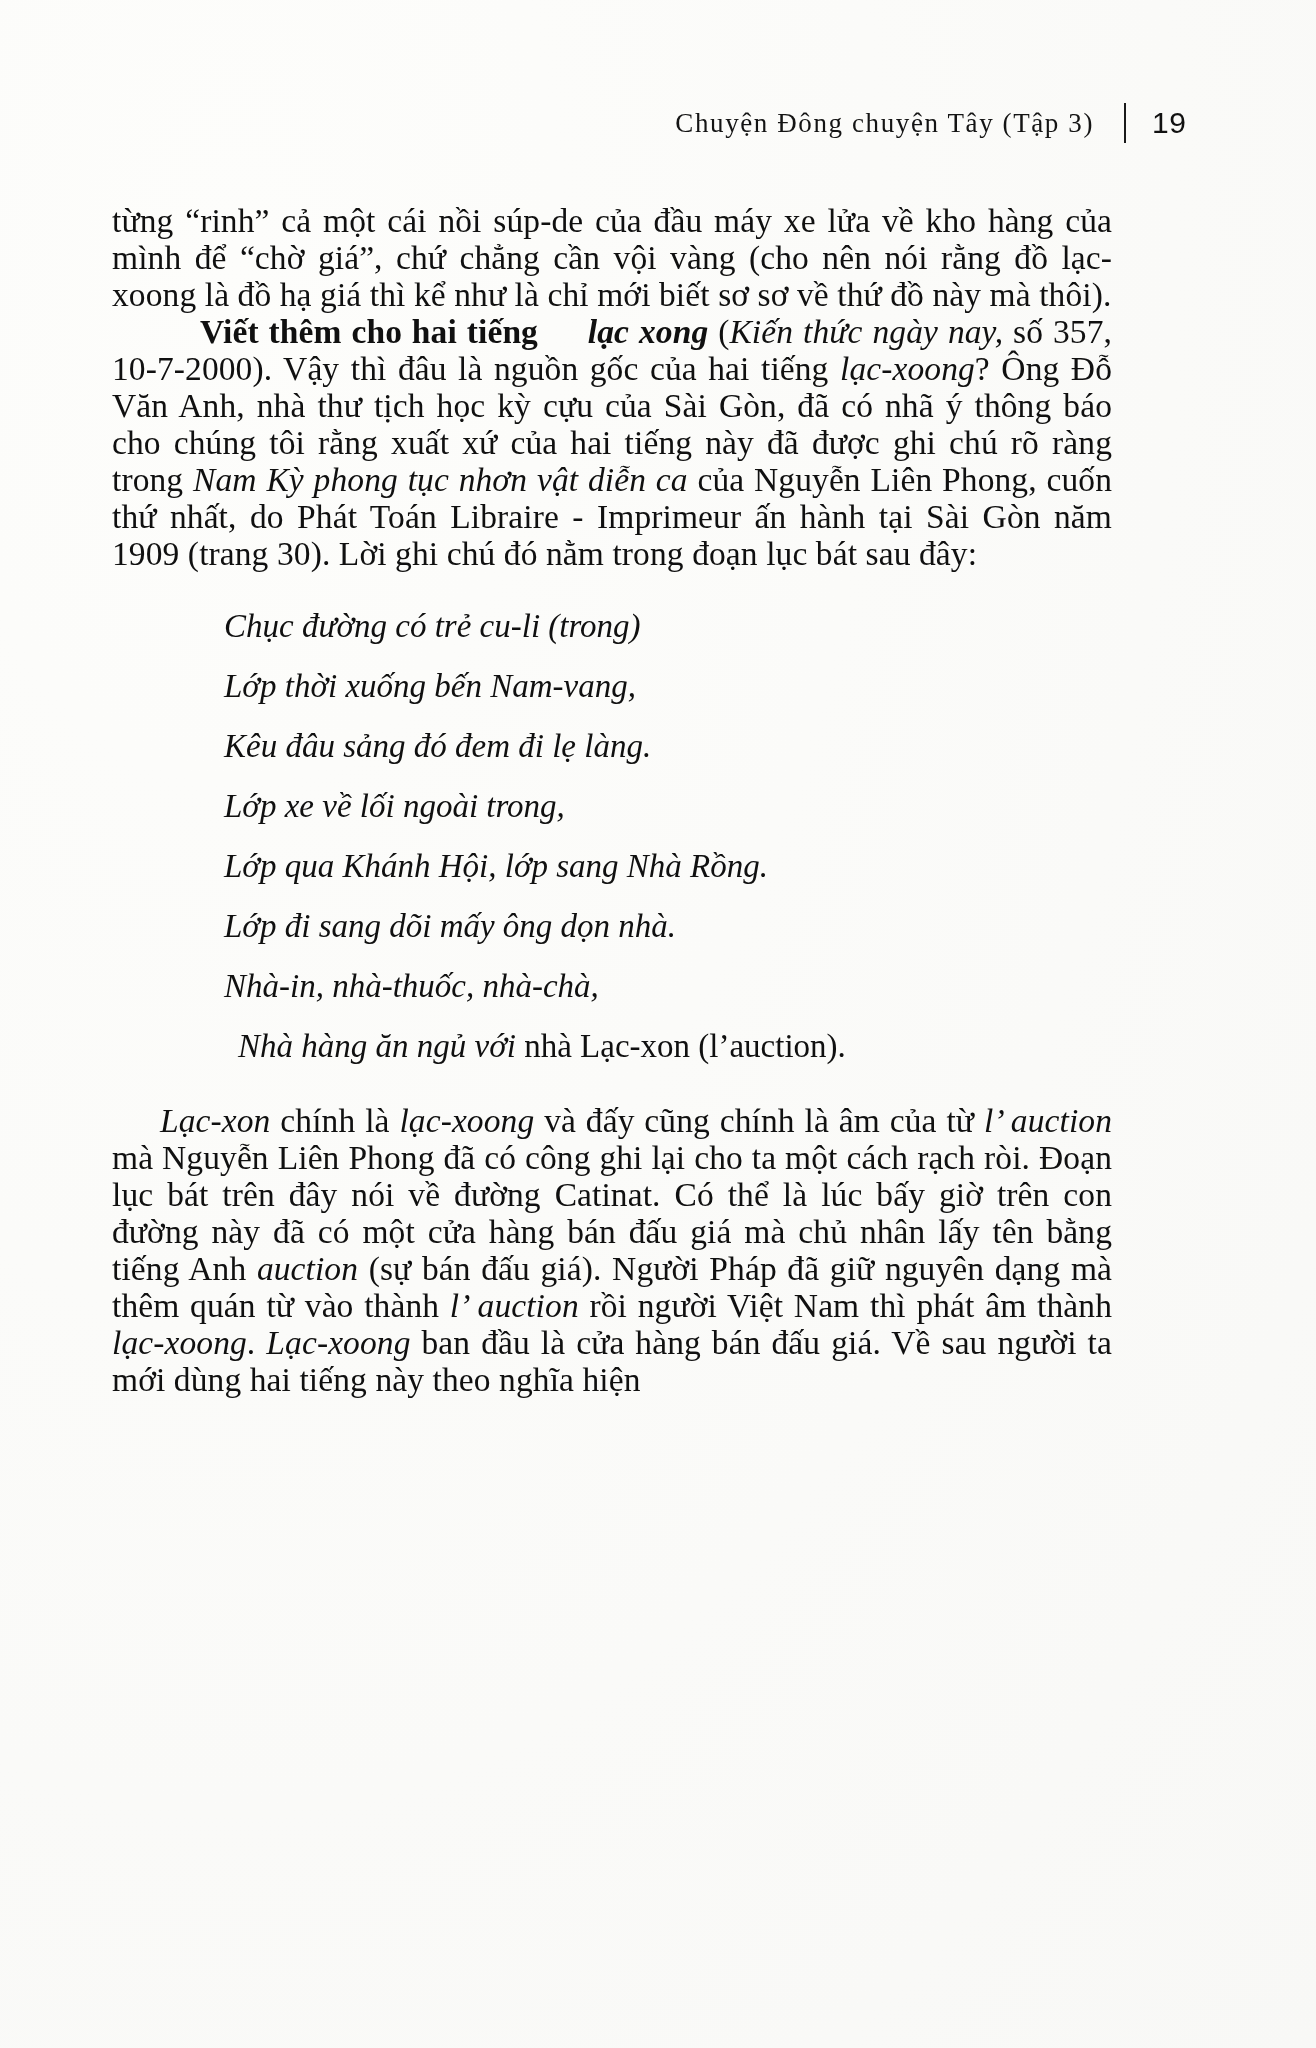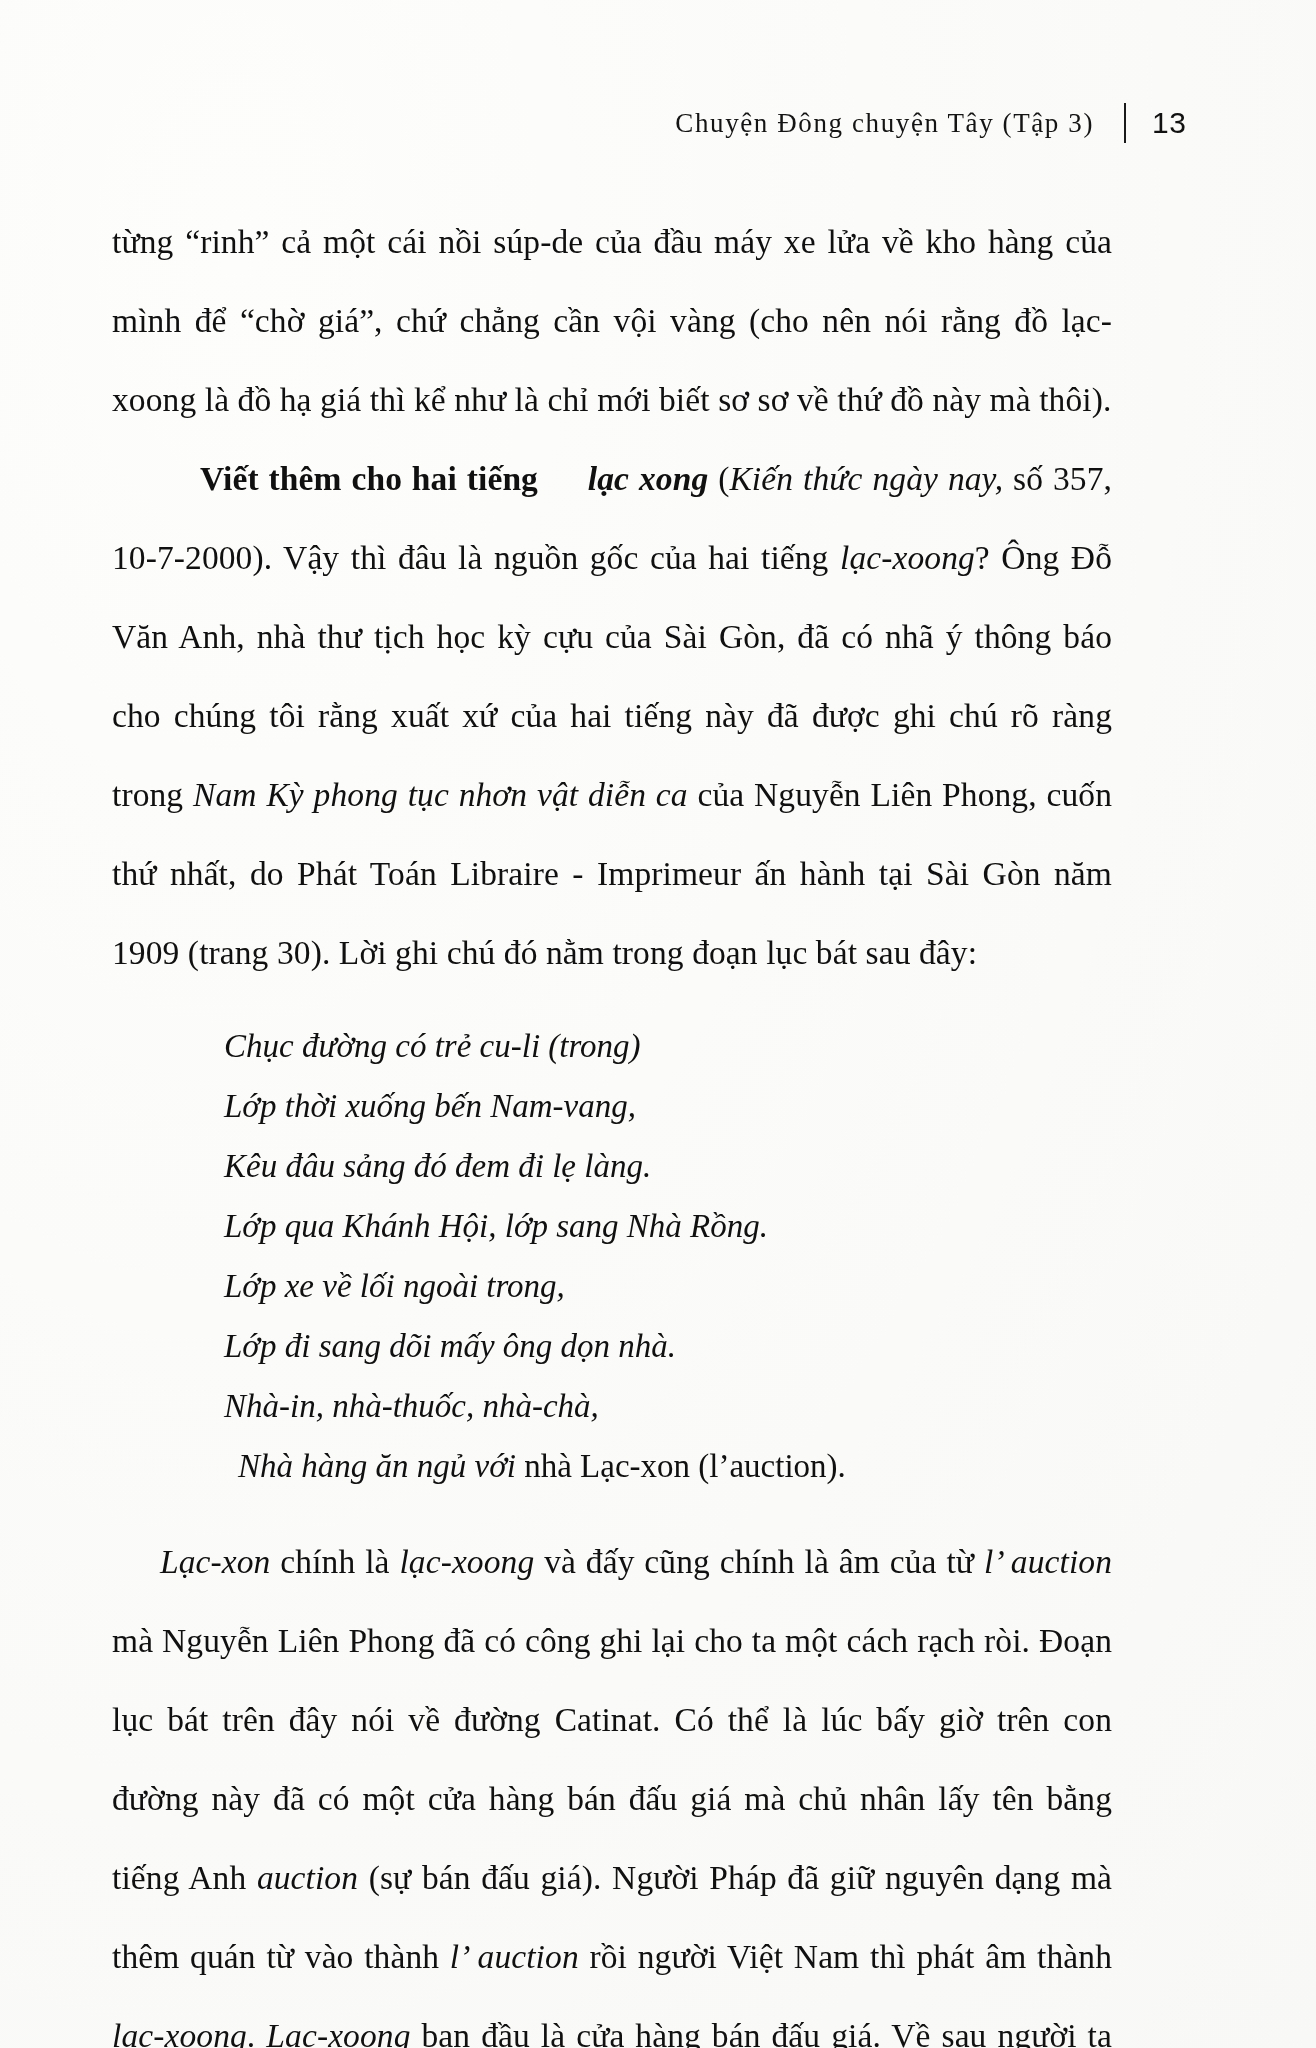--- a/index.html
+++ b/index.html
@@ -66,21 +66,21 @@
 
   
   .body-col {
     margin-top: 52px;
     width: 1000px;
   }
 
   p.para {
     margin: 0 0 0 0;
     font-size: 33.5px;
-    line-height: 79px;
+    line-height: 37px;
     text-align: justify;
     text-justify: inter-word;
     color: #101010;
     letter-spacing: 0.1px;
   }
   p.para + p.para {
     margin-top: 0;
   }
   p.indent {
     text-indent: 48px;
@@ -115,35 +115,35 @@
 </style>
 </head>
 <body>
 
 <div class="page">
   <div class="page-inner">
 
     <div class="running-head">
       <div class="head-title">Chuyện Đông chuyện Tây (Tập 3)</div>
       <div class="head-rule"></div>
-      <div class="head-folio">13</div>
+      <div class="head-folio">19</div>
     </div>
 
     <div class="body-col">
 
       <p class="para"><span>từng “rinh” cả một cái nồi súp-de của đầu máy xe lửa về kho hàng của mình để “chờ giá”, chứ chẳng cần vội vàng (cho nên nói rằng đồ lạc-xoong là đồ hạ giá thì kể như là chỉ mới biết sơ sơ về thứ đồ này mà thôi).</span></p>
 
       <p class="para indent"><strong class="bd">Viết thêm cho hai tiếng </strong><strong class="bd it">lạc xong</strong><span> (</span><em class="it">Kiến thức ngày nay,</em><span> số 357, 10-7-2000). Vậy thì đâu là nguồn gốc của hai tiếng </span><em class="it">lạc-xoong</em><span>? Ông Đỗ Văn Anh, nhà thư tịch học kỳ cựu của Sài Gòn, đã có nhã ý thông báo cho chúng tôi rằng xuất xứ của hai tiếng này đã được ghi chú rõ ràng trong </span><em class="it">Nam Kỳ phong tục nhơn vật diễn ca</em><span> của Nguyễn Liên Phong, cuốn thứ nhất, do Phát Toán Libraire - Imprimeur ấn hành tại Sài Gòn năm 1909 (trang 30). Lời ghi chú đó nằm trong đoạn lục bát sau đây:</span></p>
 
       <div class="verse">
         <div class="verse-line"><span>Chục đường có trẻ cu-li (trong)</span></div>
         <div class="verse-line"><span>Lớp thời xuống bến Nam-vang,</span></div>
         <div class="verse-line"><span>Kêu đâu sảng đó đem đi lẹ làng.</span></div>
+        <div class="verse-line"><span>Lớp xe về lối ngoài trong,</span></div>
         <div class="verse-line"><span>Lớp qua Khánh Hội, lớp sang Nhà Rồng.</span></div>
-        <div class="verse-line"><span>Lớp xe về lối ngoài trong,</span></div>
         <div class="verse-line"><span>Lớp đi sang dõi mấy ông dọn nhà.</span></div>
         <div class="verse-line"><span>Nhà-in, nhà-thuốc, nhà-chà,</span></div>
         <div class="verse-line hang"><span>Nhà hàng ăn ngủ với </span><span class="roman">nhà Lạc-xon (l’auction).</span></div>
       </div>
 
       <p class="para indent"><em class="it">Lạc-xon</em><span> chính là </span><em class="it">lạc-xoong</em><span> và đấy cũng chính là âm của từ </span><em class="it">l’ auction</em><span> mà Nguyễn Liên Phong đã có công ghi lại cho ta một cách rạch ròi. Đoạn lục bát trên đây nói về đường Catinat. Có thể là lúc bấy giờ trên con đường này đã có một cửa hàng bán đấu giá mà chủ nhân lấy tên bằng tiếng Anh </span><em class="it">auction</em><span> (sự bán đấu giá). Người Pháp đã giữ nguyên dạng mà thêm quán từ vào thành </span><em class="it">l’ auction</em><span> rồi người Việt Nam thì phát âm thành </span><em class="it">lạc-xoong</em><span>. </span><em class="it">Lạc-xoong</em><span> ban đầu là cửa hàng bán đấu giá. Về sau người ta mới dùng hai tiếng này theo nghĩa hiện</span></p>
 
     </div>
   </div>
 </div>

